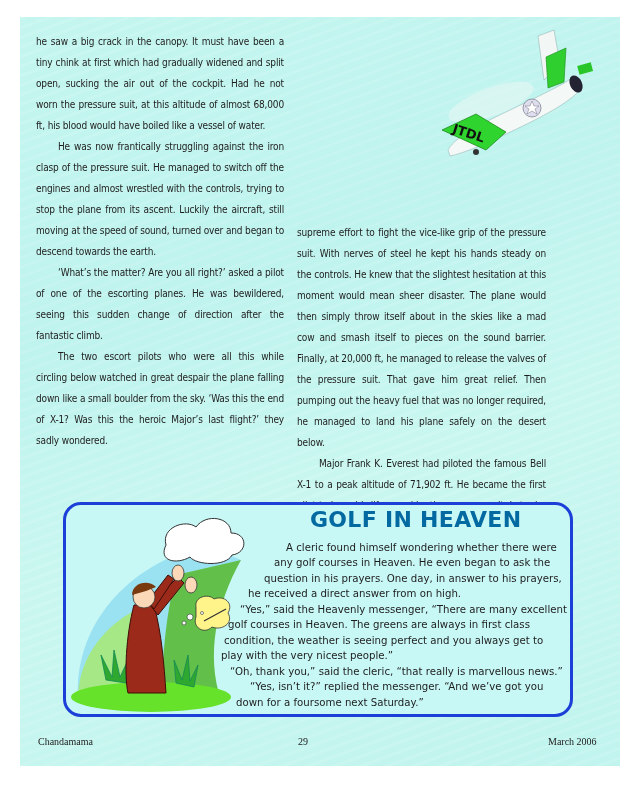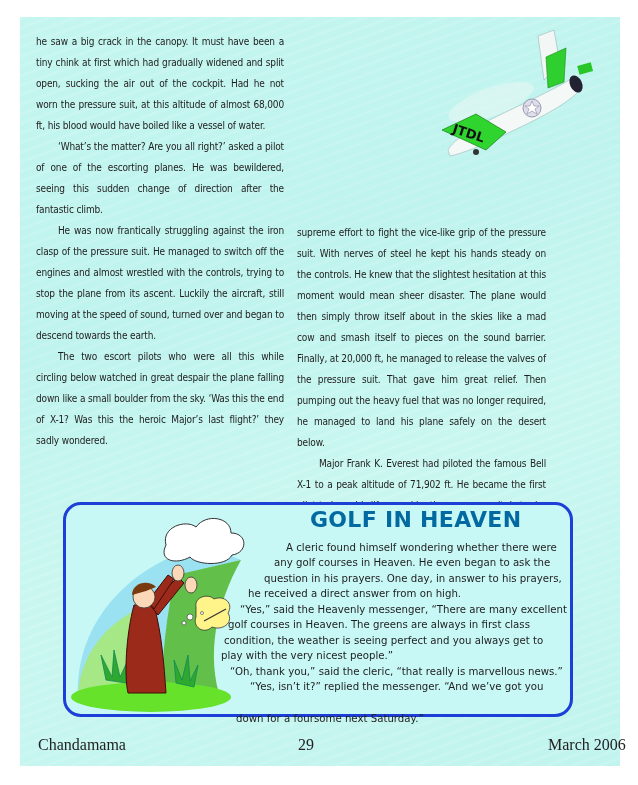--- a/index.html
+++ b/index.html
@@ -31,21 +31,21 @@
   .golf-title {
     position:absolute; left:310px; top:507px; font-family:"DejaVu Sans",sans-serif;
     font-weight:bold; font-size:22px; color:#0369a1; letter-spacing:0.3px;
   }
   .golf-text {
     position:absolute; font-family:"DejaVu Sans",sans-serif; font-size:10.2px; line-height:15.4px; color:#1d1d1d;
   }
   .gl { position:absolute; white-space:nowrap;text-align:right; }
   .illus { position:absolute; left:66px; top:505px; width:180px; height:210px; }
 
-  .footer { position:absolute; top:736px; font-family:"Liberation Serif","DejaVu Serif",serif; font-size:16px; color:#222; }
+  .footer { position:absolute; top:736px; font-family:"Liberation Serif","DejaVu Serif",serif; font-size:10px; color:#222; }
   .f-left { left:38px; }
   .f-center { left:298px; }
   .f-right { left:548px; }
 </style>
 </head>
 <body>
 
 <div class="page"></div>
 
 <svg class="plane" viewBox="0 0 160 135">
@@ -66,22 +66,22 @@
     <text x="16" y="115" font-family="DejaVu Sans, sans-serif" font-size="13" font-weight="bold" fill="#111" transform="rotate(18 30 112)">JTDL</text>
 
     <circle cx="96" cy="86" r="9" fill="#dde" stroke="#667" stroke-width="0.6"></circle>
     <polygon points="96,79 98,84 103,84 99,87 101,92 96,89 91,92 93,87 89,84 94,84" fill="#fff" stroke="#556" stroke-width="0.4"></polygon>
     <circle cx="40" cy="130" r="3" fill="#333"></circle>
   </g>
 </svg>
 
 <div class="col col1">
   <p>he saw a big crack in the canopy. It must have been a tiny chink at first which had gradually widened and split open, sucking the air out of the cockpit. Had he not worn the pressure suit, at this altitude of almost 68,000 ft, his blood would have boiled like a vessel of water.</p>
+  <p class="ind">He was now frantically struggling against the iron clasp of the pressure suit. He managed to switch off the engines and almost wrestled with the controls, trying to stop the plane from its ascent. Luckily the aircraft, still moving at the speed of sound, turned over and began to descend towards the earth.</p>
   <p class="ind">‘What’s the matter? Are you all right?’ asked a pilot of one of the escorting planes. He was bewildered, seeing this sudden change of direction after the fantastic climb.</p>
-  <p class="ind">He was now frantically struggling against the iron clasp of the pressure suit. He managed to switch off the engines and almost wrestled with the controls, trying to stop the plane from its ascent. Luckily the aircraft, still moving at the speed of sound, turned over and began to descend towards the earth.</p>
   <p class="ind">The two escort pilots who were all this while circling below watched in great despair the plane falling down like a small boulder from the sky. ‘Was this the end of X-1?  Was this the heroic Major’s last flight?’ they sadly wondered.</p>
 </div>
 
 <div class="col col2">
   <p>supreme effort to fight the vice-like grip of the pressure suit. With nerves of steel he kept his hands steady on the controls. He knew that the slightest hesitation at this moment would mean sheer disaster. The plane would then simply throw itself about in the skies like a mad cow and smash itself to pieces on the sound barrier. Finally, at 20,000 ft, he managed to release the valves of the pressure suit. That gave him great relief. Then pumping out the heavy fuel that was no longer required, he managed to land his plane safely on the desert below.</p>
   <p class="ind"><span>Major Frank K. Everest had piloted the famous Bell X-1 to a peak altitude of 71,902 ft. He became the first pilot to have his life saved by the pressure suit. Later he flew to a number of speed and altitude records and was known at one time as “The Fastest Man on Earth” as well as the highest flier.</span>&nbsp;&nbsp;&nbsp;<span class="sig">- A.K.D.</span></p>
 </div>
 
 <div class="golf-box"></div>
 
@@ -124,18 +124,18 @@
   <div class="gl" style="left:286px; top:540px;">A cleric found himself wondering whether there were</div>
   <div class="gl" style="left:274px; top:555px;">any golf courses in Heaven. He even began to ask the</div>
   <div class="gl" style="left:264px; top:571px;">question in his prayers. One day, in answer to his prayers,</div>
   <div class="gl" style="left:248px; top:586px;">he received a direct answer from on high.</div>
   <div class="gl" style="left:240px; top:602px;">“Yes,” said the Heavenly messenger, “There are many excellent</div>
   <div class="gl" style="left:228px; top:617px;">golf courses in Heaven. The greens are always in first class</div>
   <div class="gl" style="left:224px; top:633px;">condition, the weather is seeing perfect and you always get to</div>
   <div class="gl" style="left:221px; top:648px;">play with the very nicest people.”</div>
   <div class="gl" style="left:230px; top:664px;">“Oh, thank you,” said the cleric, “that really is marvellous news.”</div>
   <div class="gl" style="left:250px; top:679px;">“Yes, isn’t it?” replied the messenger. “And we’ve got you</div>
-  <div class="gl" style="left:236px; top:695px;margin-top:16px;">down for a foursome next Saturday.”</div>
+  <div class="gl" style="left:236px; top:695px;">down for a foursome next Saturday.”</div>
 </div>
 
 <div class="footer f-left">Chandamama</div>
 <div class="footer f-center">29</div>
 <div class="footer f-right">March 2006</div>
 
 </body></html>

